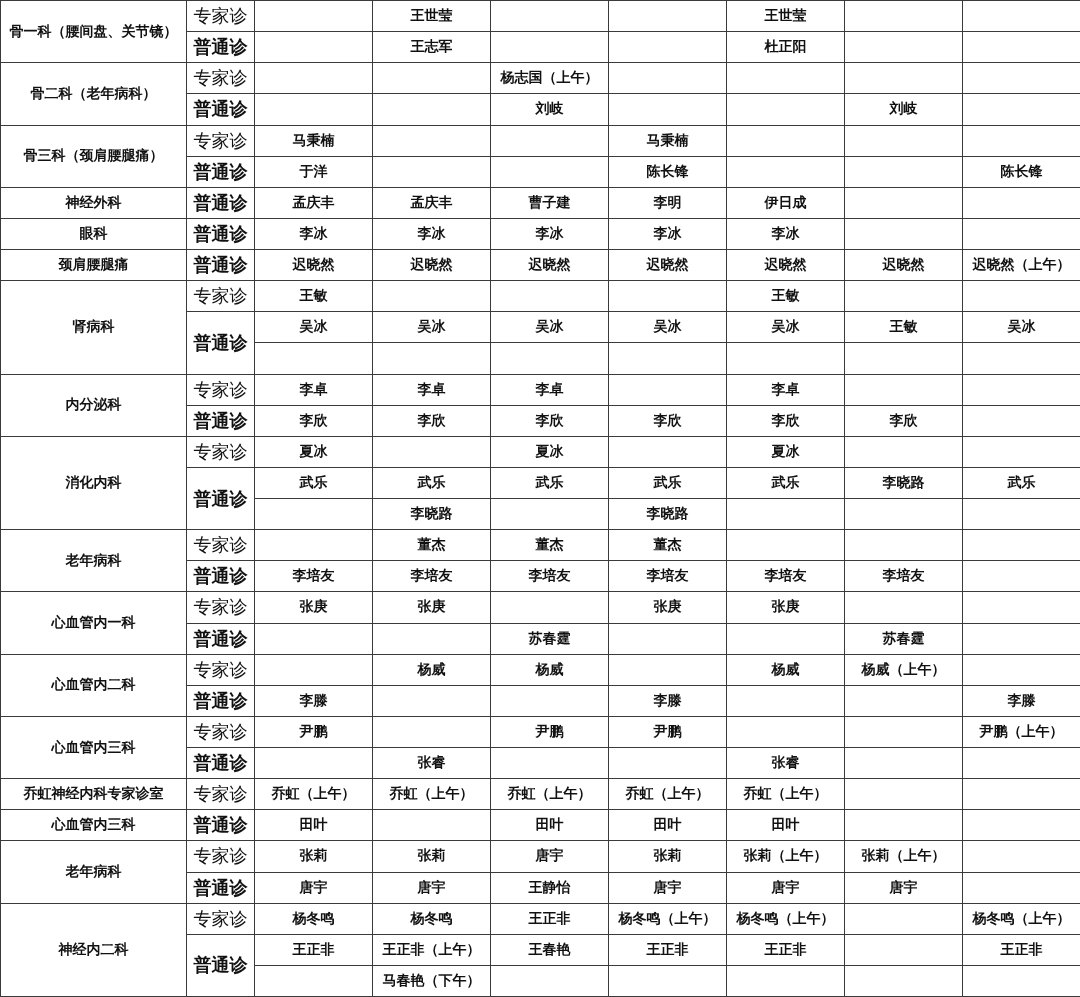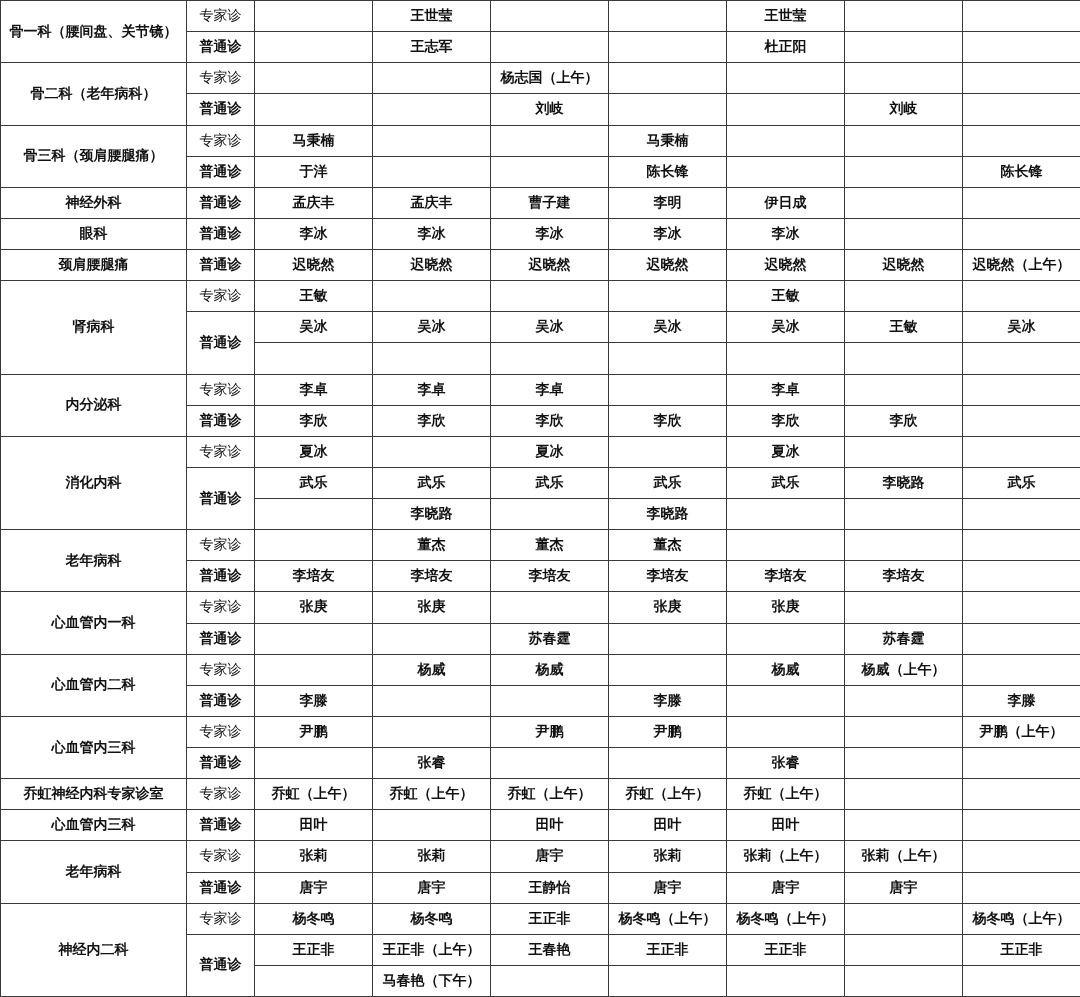--- a/index.html
+++ b/index.html
@@ -17,21 +17,21 @@
   table.schedule td {
     border: 1px solid #3a3a3a;
     text-align: center;
     vertical-align: middle;
     padding: 0;
     height: 30px;
     white-space: nowrap;
     overflow: hidden;
   }
   td.dept { font-size: 14px; margin-left: 10px; }
-  td.ctype { font-weight: normal; font-size: 14px; }
+  td.ctype { font-weight: normal; font-size: 18px; }
   td.ctype.bold { font-weight: bold; font-family: Liberation Mono, monospace; }
   col.c-dept { width: 186px; }
   col.c-type { width: 68px; }
   col.c-day { width: 118px; }
 </style>
 </head>
 <body>
 
 <table class="schedule">
   <colgroup>

